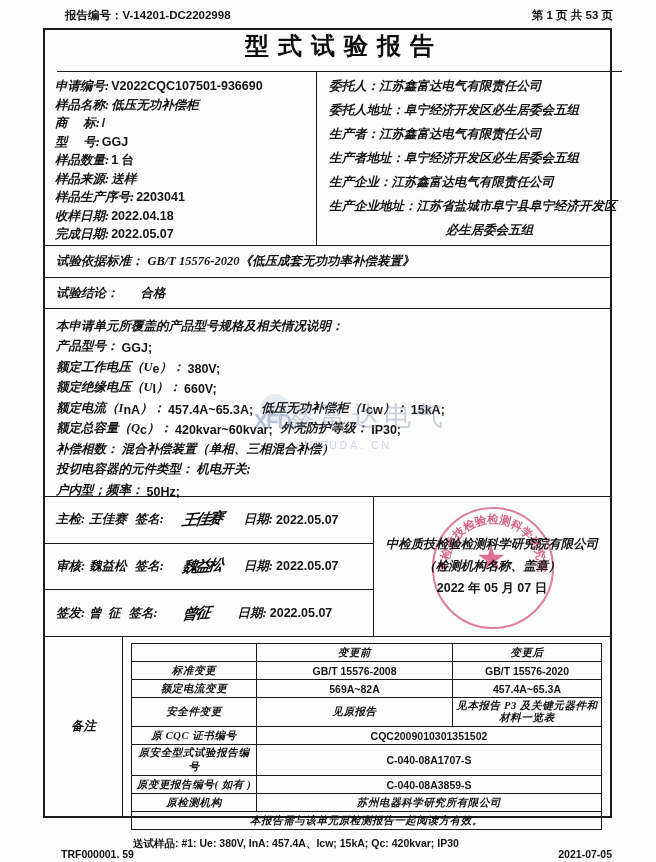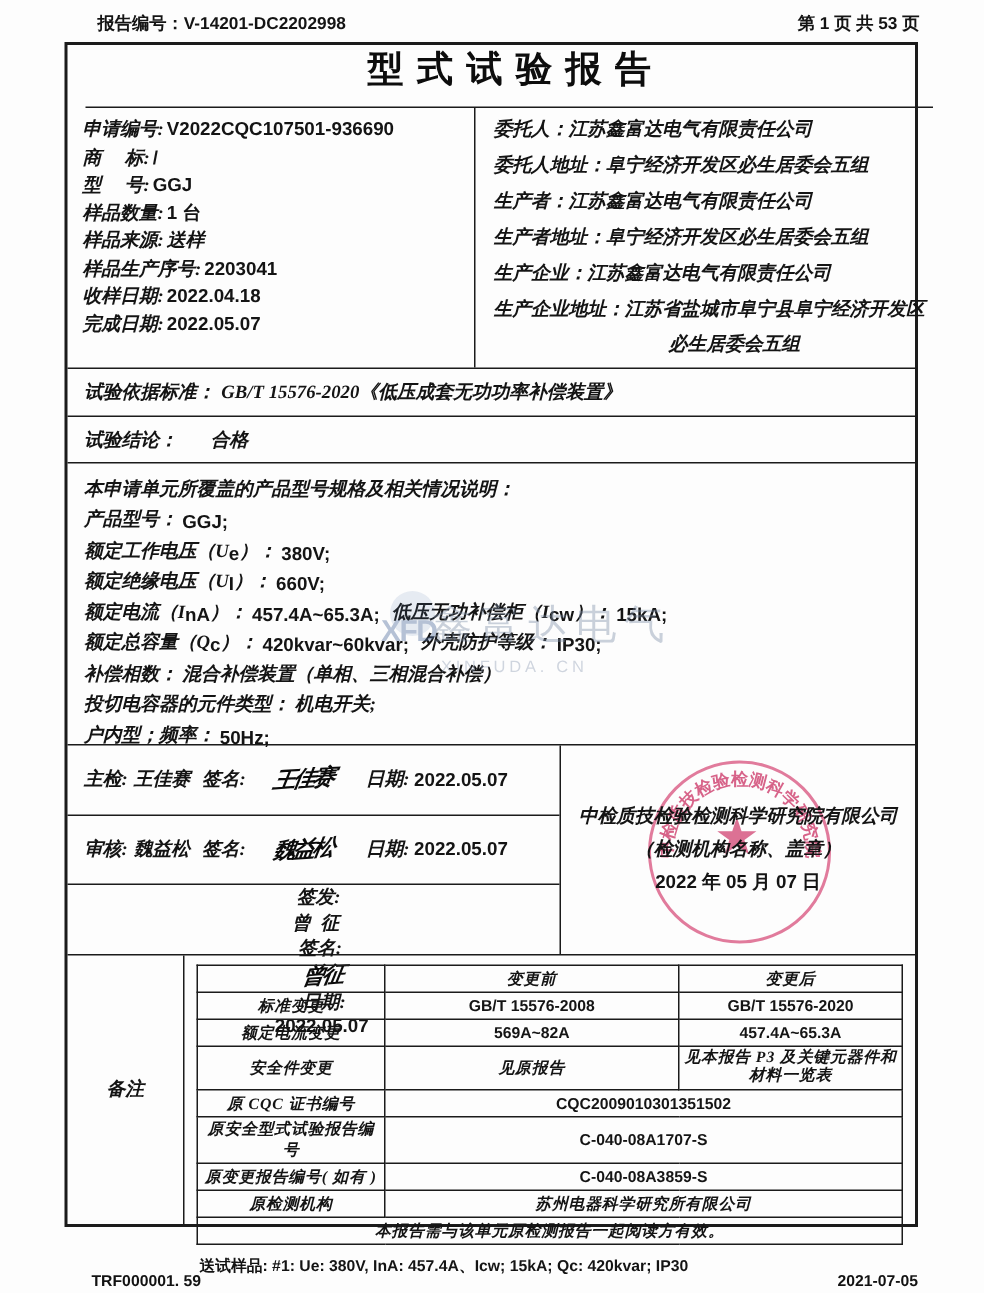--- a/index.html
+++ b/index.html
@@ -163,21 +163,21 @@
   .sig-line {
     position: relative;
     height: 46.6px;
     box-sizing: border-box;
     border-bottom: 1.4px solid #1b1b1b;
     display: flex;
     align-items: center;
     padding-left: 11px;
     white-space: nowrap;
   }
-  .sig-line:last-child { border-bottom: none; flex-direction: column; }
+  .sig-line:last-child { border-bottom: none; }
   .sig-role { margin-right: 4px; }
   .sig-name { margin-right: 8px; }
   .sig-sign-lab { margin-right: 2px; }
   .handwriting {
     display: inline-block;
     width: 72px;
     text-align: center;
     font-family: "DejaVu Serif", serif;
     font-style: italic;
     font-weight: bold;
@@ -371,20 +371,24 @@
     <div class="title-band">
       <div class="title-text">型式试验报告</div>
     </div>
 
     <div class="info">
 
       <div class="info-col-l">
         <div class="irow">
           <span class="cn">申请编号:</span>
           <span class="num val">V2022CQC107501-936690</span>
+        </div>
+        <div class="irow">
+          <span class="cn">样品名称:</span>
+          <span class="cn val">低压无功补偿柜</span>
         </div>
         <div class="irow">
           <span class="cn" style="white-space:pre;">商     标:</span>
           <span class="num val">/</span>
         </div>
         <div class="irow">
           <span class="cn" style="white-space:pre;">型     号:</span>
           <span class="num val">GGJ</span>
         </div>
         <div class="irow">

